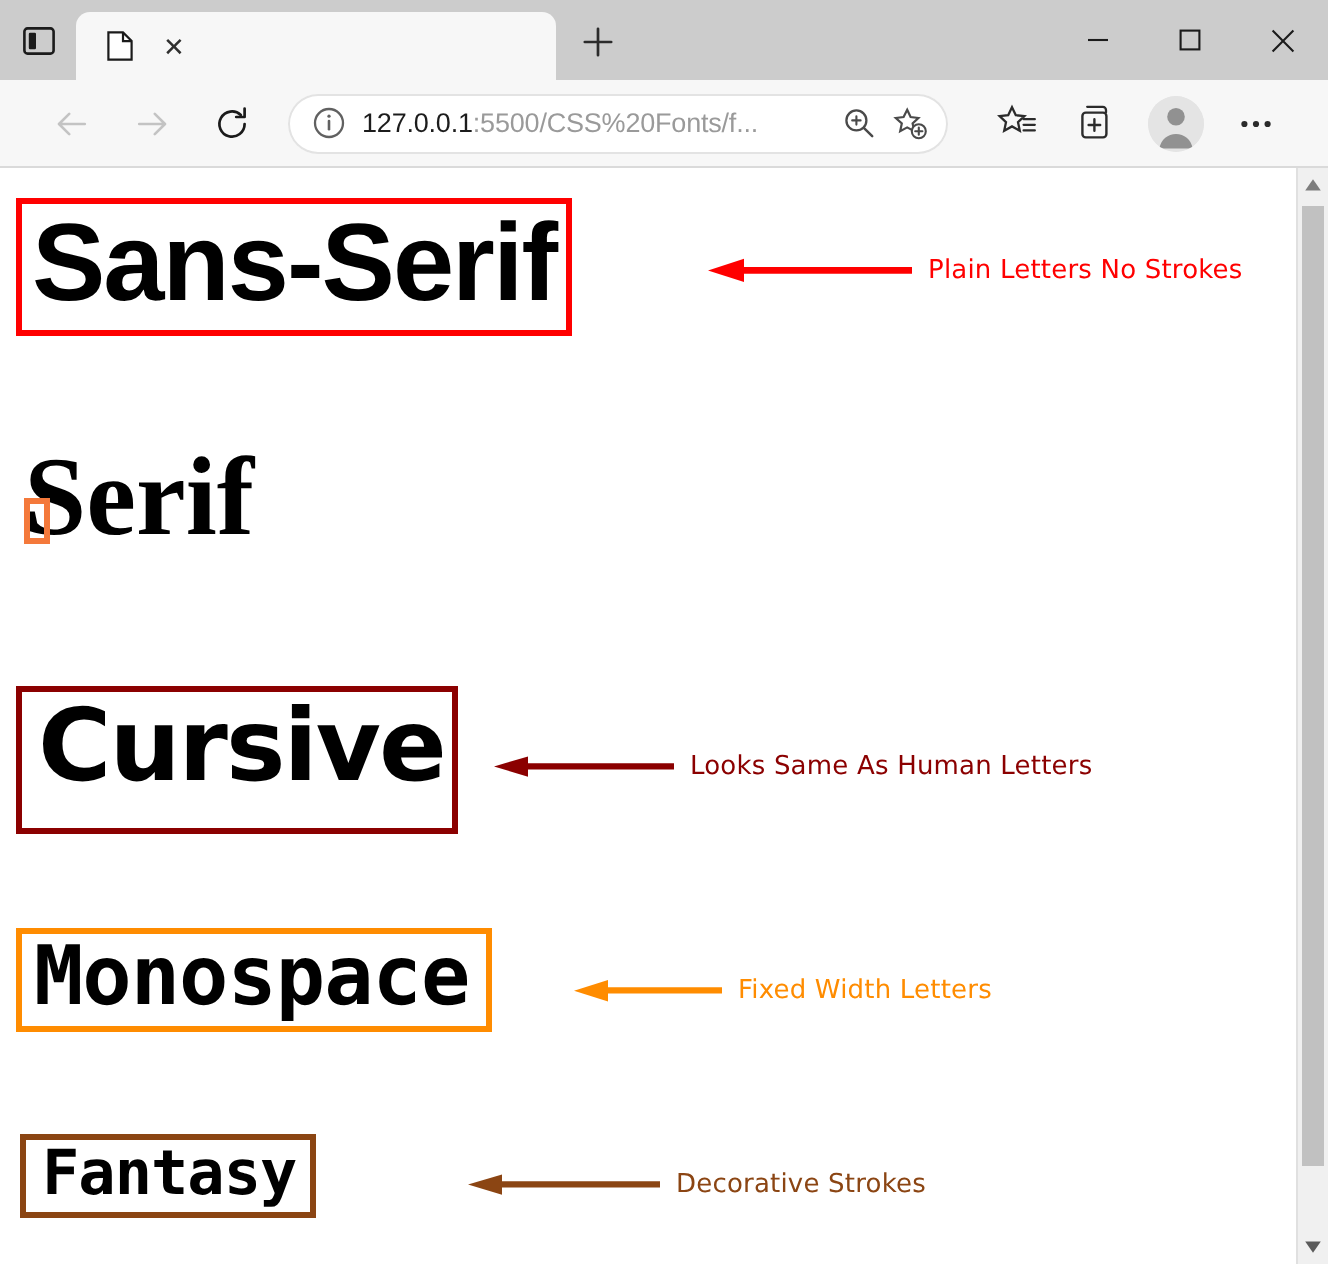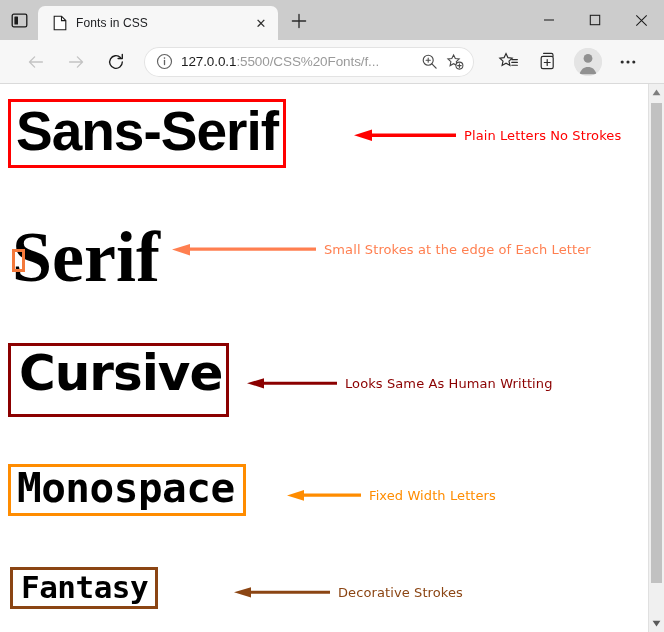--- a/index.html
+++ b/index.html
@@ -244,21 +244,21 @@
     font-size: 55px;
     letter-spacing: -1px;
   }
 
   
   #sample-serif {
     left: 12px;
     top: 137px;
     font-family: "Liberation Serif", serif;
     font-weight: bold;
-    font-size: 72px;
+    font-size: 56px;
     letter-spacing: 0px;
   }
   #serif-marker-box {
     position: absolute;
     left: 12px;
     top: 165px;
     width: 13px;
     height: 23px;
     border: 3px solid #f4793b;
     background: transparent;
@@ -367,21 +367,20 @@
     </div>
 
     <div id="tab-strip">
       <div class="browser-tab">
         <span class="tab-favicon">
           <svg width="14" height="16" viewBox="0 0 14 16" fill="none">
             <path d="M1.2 1.2h7.3l4.3 4.3v9.3H1.2z" stroke="#1b1b1b" stroke-width="1.1" fill="#fff"></path>
             <path d="M8.5 1.3v4.3h4.2" stroke="#1b1b1b" stroke-width="1.1" fill="none"></path>
           </svg>
         </span>
-        <span class="tab-title">Fonts in CSS</span>
         <span class="tab-close">✕</span>
       </div>
     </div>
 
     <div id="new-tab-button">
       <svg width="18" height="18" viewBox="0 0 18 18">
         <path d="M9 2.4v13.2M2.4 9h13.2" stroke="#2b2b2b" stroke-width="1.35" stroke-linecap="round"></path>
       </svg>
     </div>
 
@@ -490,36 +489,29 @@
         <svg class="arrow-svg" width="106" height="18" viewBox="0 0 106 18">
           <path d="M104 9.2H17" stroke="#ff0000" stroke-width="3.4" stroke-linecap="butt"></path>
           <path d="M2 9.2L20 3.4v11.6z" fill="#ff0000"></path>
         </svg>
         <span class="caption" style="color:#ff0000">Plain Letters No Strokes</span>
       </div>
 
       <div class="font-sample" id="sample-serif">Serif</div>
       <div id="serif-marker-box"></div>
 
-      <div class="annotation" id="anno-serif">
-        <svg class="arrow-svg" width="148" height="18" viewBox="0 0 148 18">
-          <path d="M146 9.2H17" stroke="#ff7f50" stroke-width="3.2" stroke-linecap="butt"></path>
-          <path d="M2 9.6L20 4v11.6z" fill="#ff7f50"></path>
-        </svg>
-        <span class="caption" style="color:#ff7f50">Small Strokes at the edge of Each Letter</span>
-      </div>
 
       <div class="font-sample" id="sample-cursive">Cursive</div>
 
       <div class="annotation" id="anno-cursive">
         <svg class="arrow-svg" width="94" height="18" viewBox="0 0 94 18">
           <path d="M92 9.2H16" stroke="#8b0000" stroke-width="3.1" stroke-linecap="butt"></path>
           <path d="M2 9.2L19 4.2v10.2z" fill="#8b0000"></path>
         </svg>
-        <span class="caption" style="color:#8b0000">Looks Same As Human Writting</span>
+        <span class="caption" style="color:#8b0000">Looks Same As Human Letters</span>
       </div>
 
       <div class="font-sample" id="sample-mono">Monospace</div>
 
       <div class="annotation" id="anno-mono">
         <svg class="arrow-svg" width="78" height="18" viewBox="0 0 78 18">
           <path d="M76 9.2H16" stroke="#ff8c00" stroke-width="3.2" stroke-linecap="butt"></path>
           <path d="M2 9.4L19 4v10.8z" fill="#ff8c00"></path>
         </svg>
         <span class="caption" style="color:#ff8c00">Fixed Width Letters</span>

